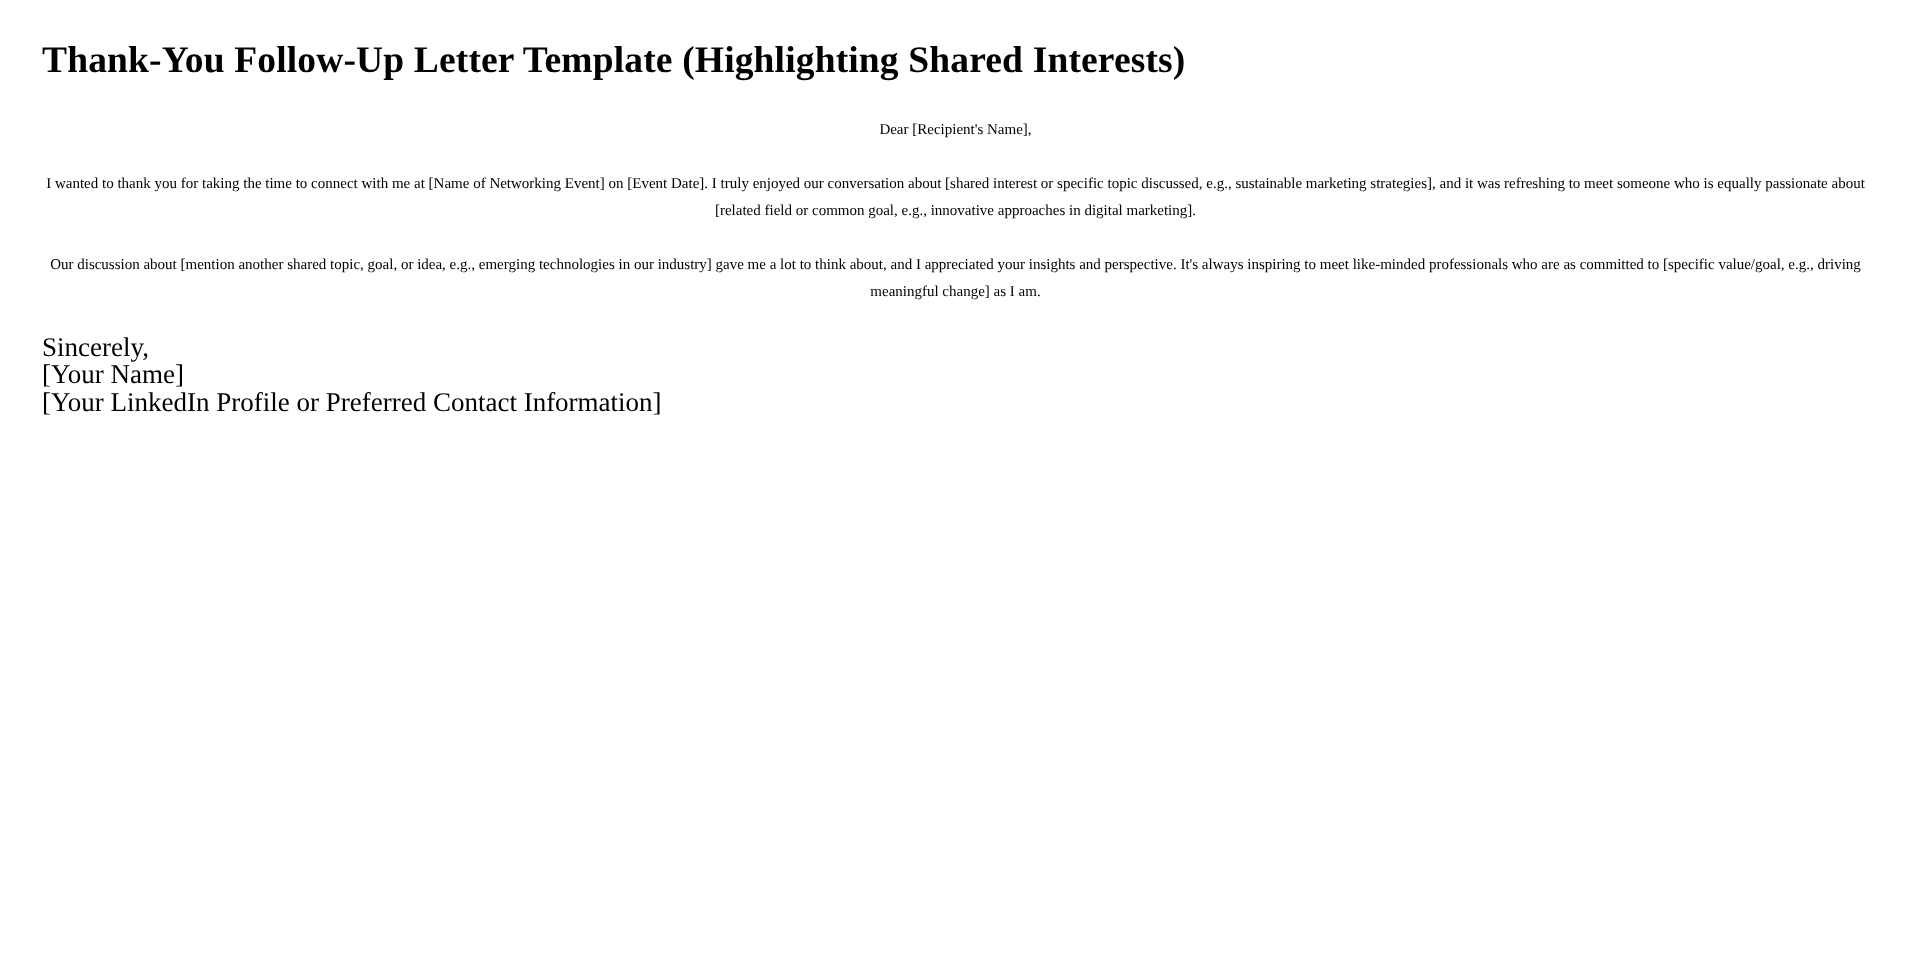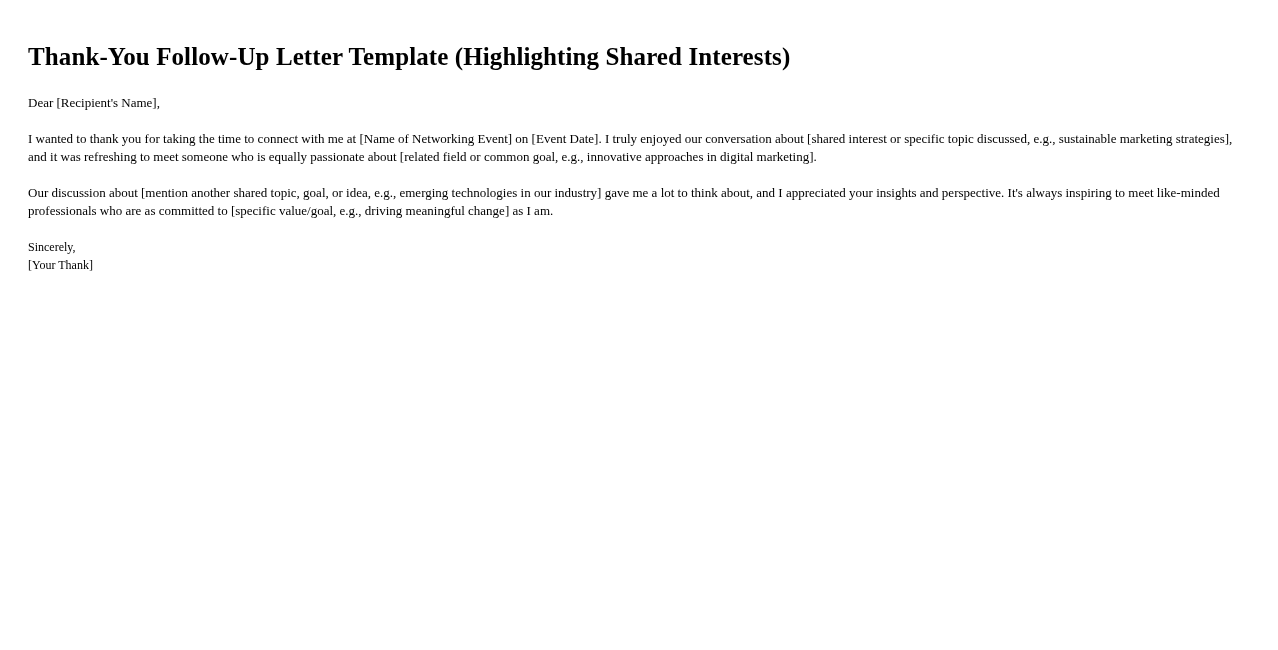--- a/index.html
+++ b/index.html
@@ -11,39 +11,38 @@
     width: 1278px;
     height: 650px;
     font-family: "Liberation Serif", serif;
     color: #000000;
     overflow: hidden;
   }
   .page {
     padding: 26px 28px 0 28px;
     box-sizing: border-box;
     width: 1278px;
-    margin-top: 16px;
   }
   .doc-title {
     font-family: "Liberation Serif", serif;
     font-weight: bold;
     font-size: 25px;
     line-height: 30px;
     margin: 0 0 22px 0;
     letter-spacing: 0.1px;
   }
   .para {
-    font-size: 13px;
+    font-size: 10px;
     line-height: 18.5px;
     margin: 0 0 17px 0;
     max-width: 1218px;
-    text-align: left;
+    text-align: center;
   }
   .signoff {
-    font-size: 12px;
+    font-size: 18px;
     line-height: 18.5px;
     margin: 0;
   }
   .signoff div {
     white-space: pre;
   }
 </style>
 </head>
 <body>
 
@@ -54,16 +53,17 @@
   <p class="para">Dear [Recipient's Name],</p>
 
   <p class="para">I wanted to thank you for taking the time to connect with me at [Name of Networking Event] on [Event Date]. I truly enjoyed our conversation about [shared interest or specific topic discussed, e.g., sustainable marketing strategies], and it was refreshing to meet someone who is equally passionate about [related field or common goal, e.g., innovative approaches in digital marketing].</p>
 
   <p class="para">Our discussion about [mention another shared topic, goal, or idea, e.g., emerging technologies in our industry] gave me a lot to think about, and I appreciated your insights and perspective. It's always inspiring to meet like-minded professionals who are as committed to [specific value/goal, e.g., driving meaningful change] as I am.</p>
 
 
 
   <div class="signoff">
     <div>Sincerely,</div>
-    <div>[Your Thank]</div>
+    <div>[Your Name]</div>
+    <div>[Your LinkedIn Profile or Preferred Contact Information]</div>
   </div>
 
 </div>
 
 </body></html>

